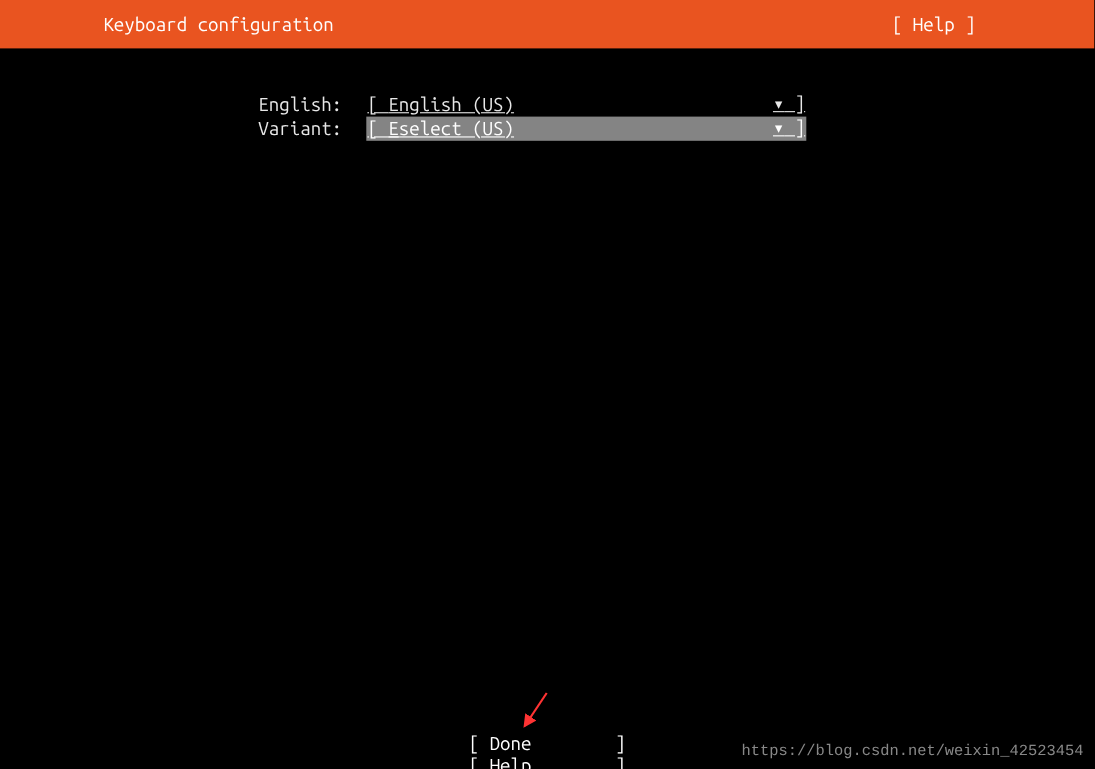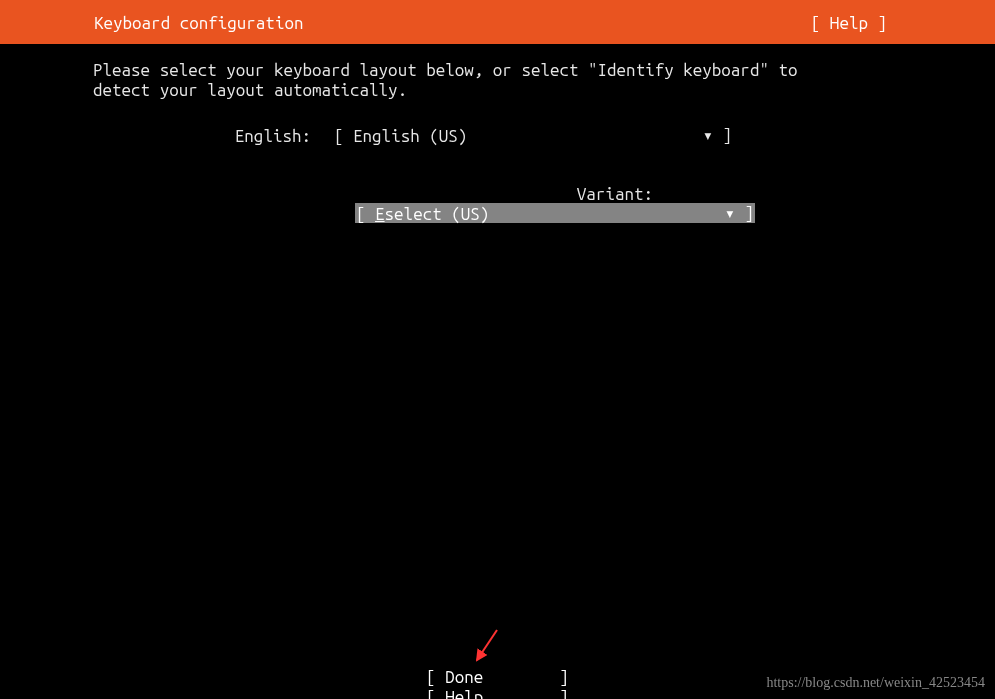--- a/index.html
+++ b/index.html
@@ -43,35 +43,34 @@
     }
     .form-area {
       margin-top: 24px;
     }
     .form-row {
       display: flex;
       align-items: center;
       height: 22px;
     }
     .form-row-variant {
-      margin-top: 38px;
-      flex-direction: column;
     }
     .form-label {
       width: 218px;
       text-align: right;
     }
     .dropdown {
       margin-left: 22px;
       width: 400px;
       display: flex;
       justify-content: space-between;
       align-items: center;
       padding: 0 1px;
       height: 22px;
+      text-decoration: underline;
     }
     .dropdown-selected {
       background: #848484;
       color: #ffffff;
     }
     .dropdown-text {
       white-space: pre;
     }
     .underline-first {
       text-decoration: underline;
@@ -98,42 +97,40 @@
     .footer-btn-back {
       overflow: hidden;
       height: 12px;
     }
     .watermark {
       position: absolute;
       bottom: 8px;
       right: 10px;
       color: #888888;
       font-size: 14px;
-      font-family: Liberation Serif, serif;
+      font-family: Liberation Mono, monospace;
     }
     .arrow {
       position: absolute;
       left: 472px;
       top: 625px;
       width: 30px;
       height: 40px;
       pointer-events: none;
     }
   </style>
 </head>
 <body>
 
 <div class="header-bar">
   <span class="header-title">Keyboard configuration</span>
   <span class="header-help">[ Help ]</span>
 </div>
 
 <div class="content">
-  <div class="instruction"><span>Please select your keyboard layout below, or select "Identify keyboard" to</span>
-<span>detect your layout automatically.</span></div>
 
   <div class="form-area">
     <div class="form-row">
       <span class="form-label">English:</span>
       <div class="dropdown">
         <span class="dropdown-text"><span>[ </span><span>English (US)</span></span>
         <span class="dropdown-text"><span>▾</span><span> ]</span></span>
       </div>
     </div>
 

